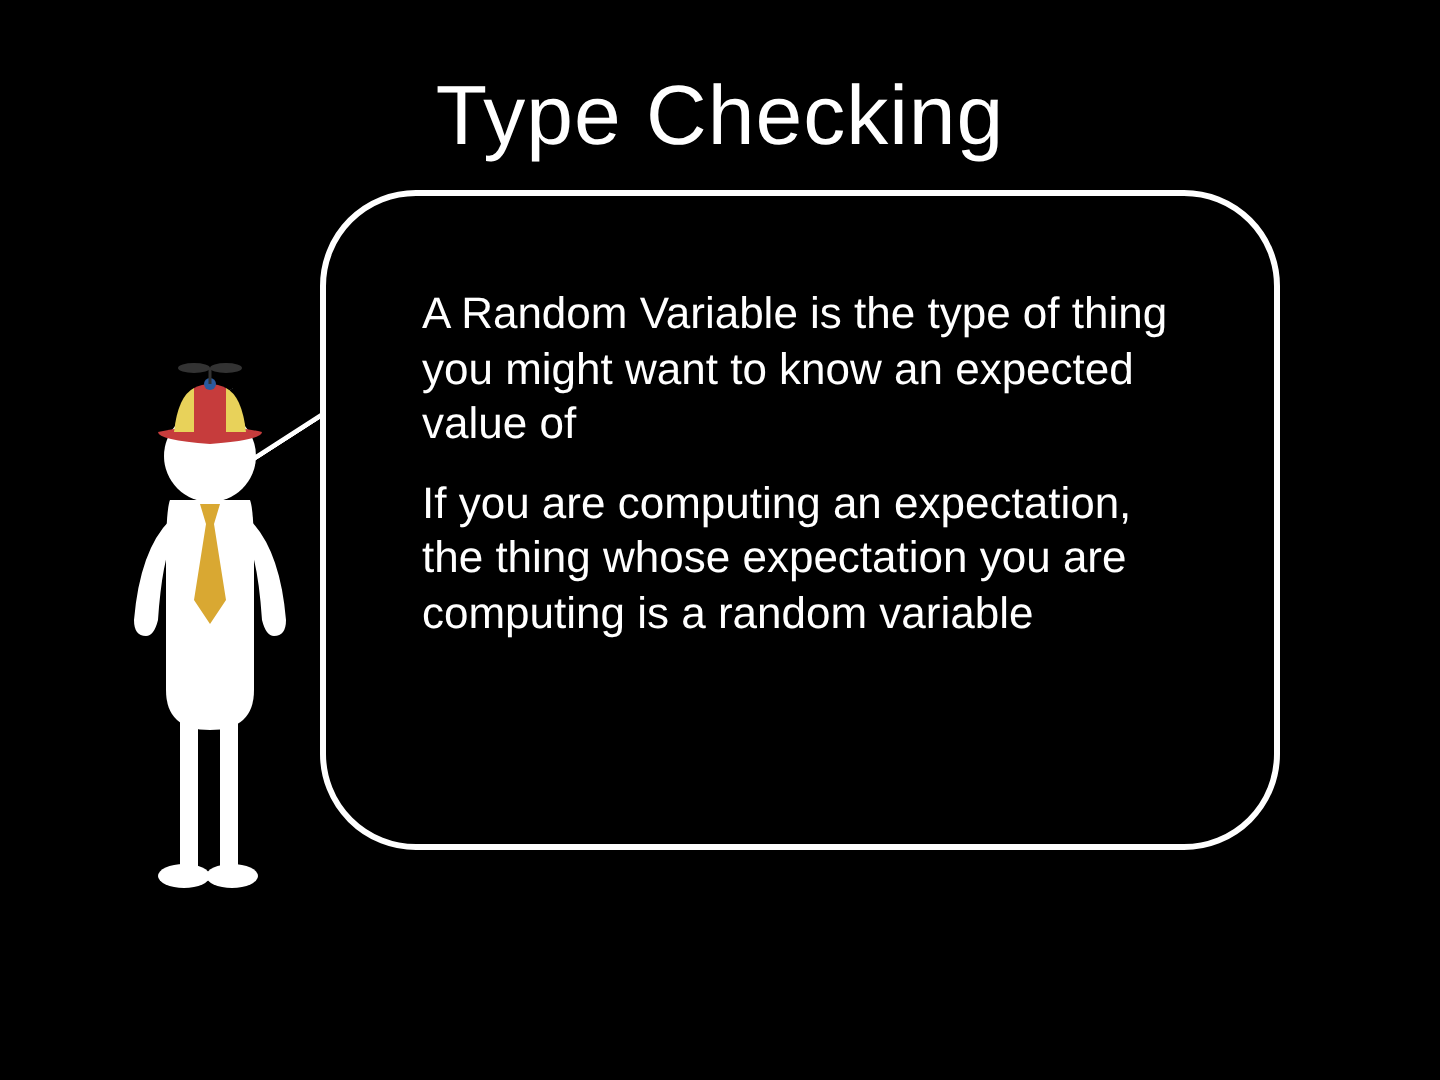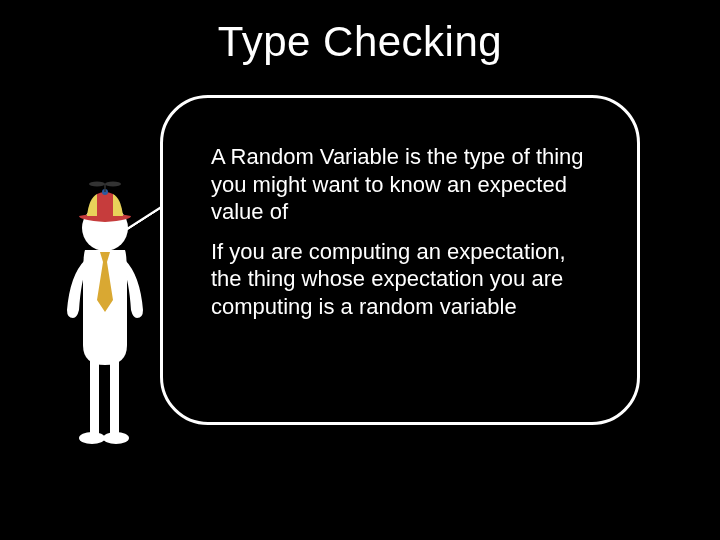--- a/index.html
+++ b/index.html
@@ -9,21 +9,21 @@
     background: #000000;
     font-family: Arial, Helvetica, sans-serif;
     position: relative;
     overflow: hidden;
   }
   .title {
     color: #ffffff;
     font-size: 42px;
     font-weight: normal;
     text-align: center;
-    padding-top: 18px;
+    padding-top: 34px;
     letter-spacing: 0.5px;
   }
   .speech-bubble {
     position: absolute;
     left: 160px;
     top: 95px;
     width: 480px;
     height: 330px;
     background: #000000;
     border: 3px solid #ffffff;

